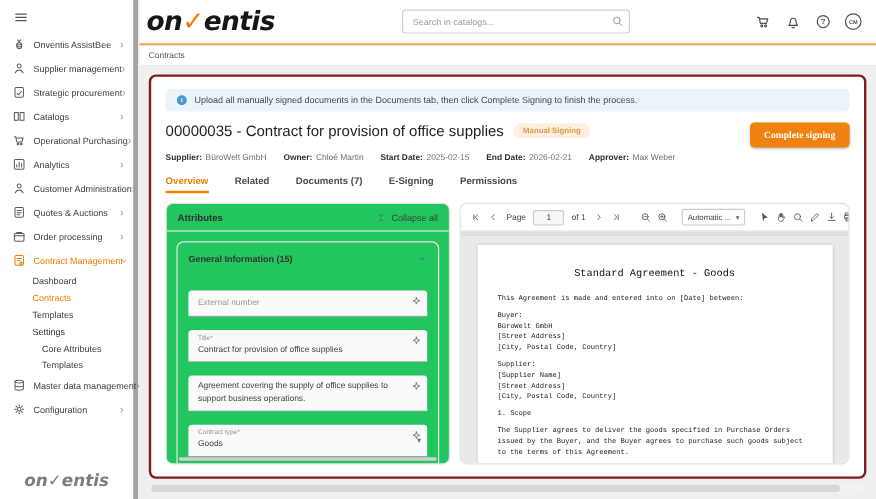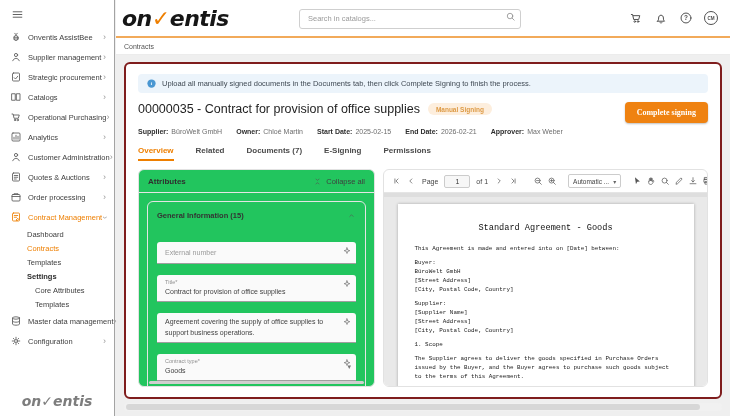--- a/index.html
+++ b/index.html
@@ -2,45 +2,45 @@
 <html style="--accent: #ee7f00; --button: #ef8211; --info-blue: #4a97d2; --badge-bg: #fdeedd; --badge-text: #dd9a45;"><head>
 <meta charset="utf-8">
 <style>
   *{box-sizing:border-box;margin:0;padding:0}
   html,body{width:730px;height:416px;overflow:hidden;background:#efefef;
     font-family:"Liberation Sans",sans-serif;-webkit-font-smoothing:antialiased}
   .app{position:relative;width:730px;height:416px}
 
   
   .sidebar{position:absolute;left:0;top:0;width:115px;height:416px;background:#fff;
-    border-right:1px solid #a3a3a3;z-index:5}
+    border-right:4px solid #a3a3a3;z-index:5}
   .ham{width:13px;height:13px;color:#555;margin:8px 0 6px 11px;cursor:pointer}
   .nav-item{display:flex;align-items:center;height:20px;padding:0 8px 0 10px;font-size:7.5px;
     color:#3e3e3e;cursor:pointer;white-space:nowrap}
   .nav-item.child{height:14px;padding-left:27px}
   .nav-item.subchild{height:14px;padding-left:35px}
-  .nav-item.bold{font-weight:700;color:#2d2d2d}
+  .nav-item.bold{font-weight:400;color:#2d2d2d}
   .nav-item.active{color:var(--accent)}
   .nav-icon{width:12px;height:12px;margin-right:6px;color:#5a5a5a;flex:none}
   .nav-icon:empty{display:none}
   .nav-item.active .nav-icon{color:var(--accent)}
   .nav-chev{display:none;margin-left:auto;color:#999;font-size:9px;line-height:1}
   .nav-item.has-icon .nav-chev{display:block}
   .nav-item.expanded .nav-chev{transform:rotate(90deg)}
   .side-logo{position:absolute;bottom:7px;left:0;width:100%;text-align:center;
     font-family:"DejaVu Sans",sans-serif;font-style:italic;font-weight:700;font-size:14px;color:#7d7d7d}
 
   
   .main{position:absolute;left:116px;top:0;width:614px;height:416px}
   .topbar{height:38px;display:flex;align-items:center;background:#fff;
     border-bottom:2px solid #f2aa5a;padding:0 12px 0 6px}
   .logo{font-family:"DejaVu Sans",sans-serif;font-style:italic;font-weight:800;font-size:22px;
     color:#161616;letter-spacing:-.5px}
   .logo .check{color:var(--accent)}
-  .search{margin-left:70px;width:222px;position:relative}
+  .search{margin-left:106px;width:190px;position:relative}
   .search-input{width:100%;height:20px;border:1px solid #cfcfcf;border-radius:3px;
     font-size:7.5px;padding:0 22px 0 8px;color:#444;outline:none;font-family:inherit}
   .search-input::placeholder{color:#9b9b9b}
   .search-ic{position:absolute;right:5px;top:4px;width:11px;height:11px;color:#8a8a8a;cursor:pointer}
   .top-icons{margin-left:auto;display:flex;align-items:center;gap:11px}
   .top-icon{width:14px;height:14px;color:#4f4f4f;cursor:pointer}
   .avatar{width:14px;height:14px;border:1.2px solid #4f4f4f;border-radius:50%;display:flex;
     align-items:center;justify-content:center;font-size:4.6px;font-weight:700;color:#4f4f4f;cursor:pointer}
 
   .crumb{height:17px;background:#fff;border-bottom:1px solid #ececec;display:flex;

